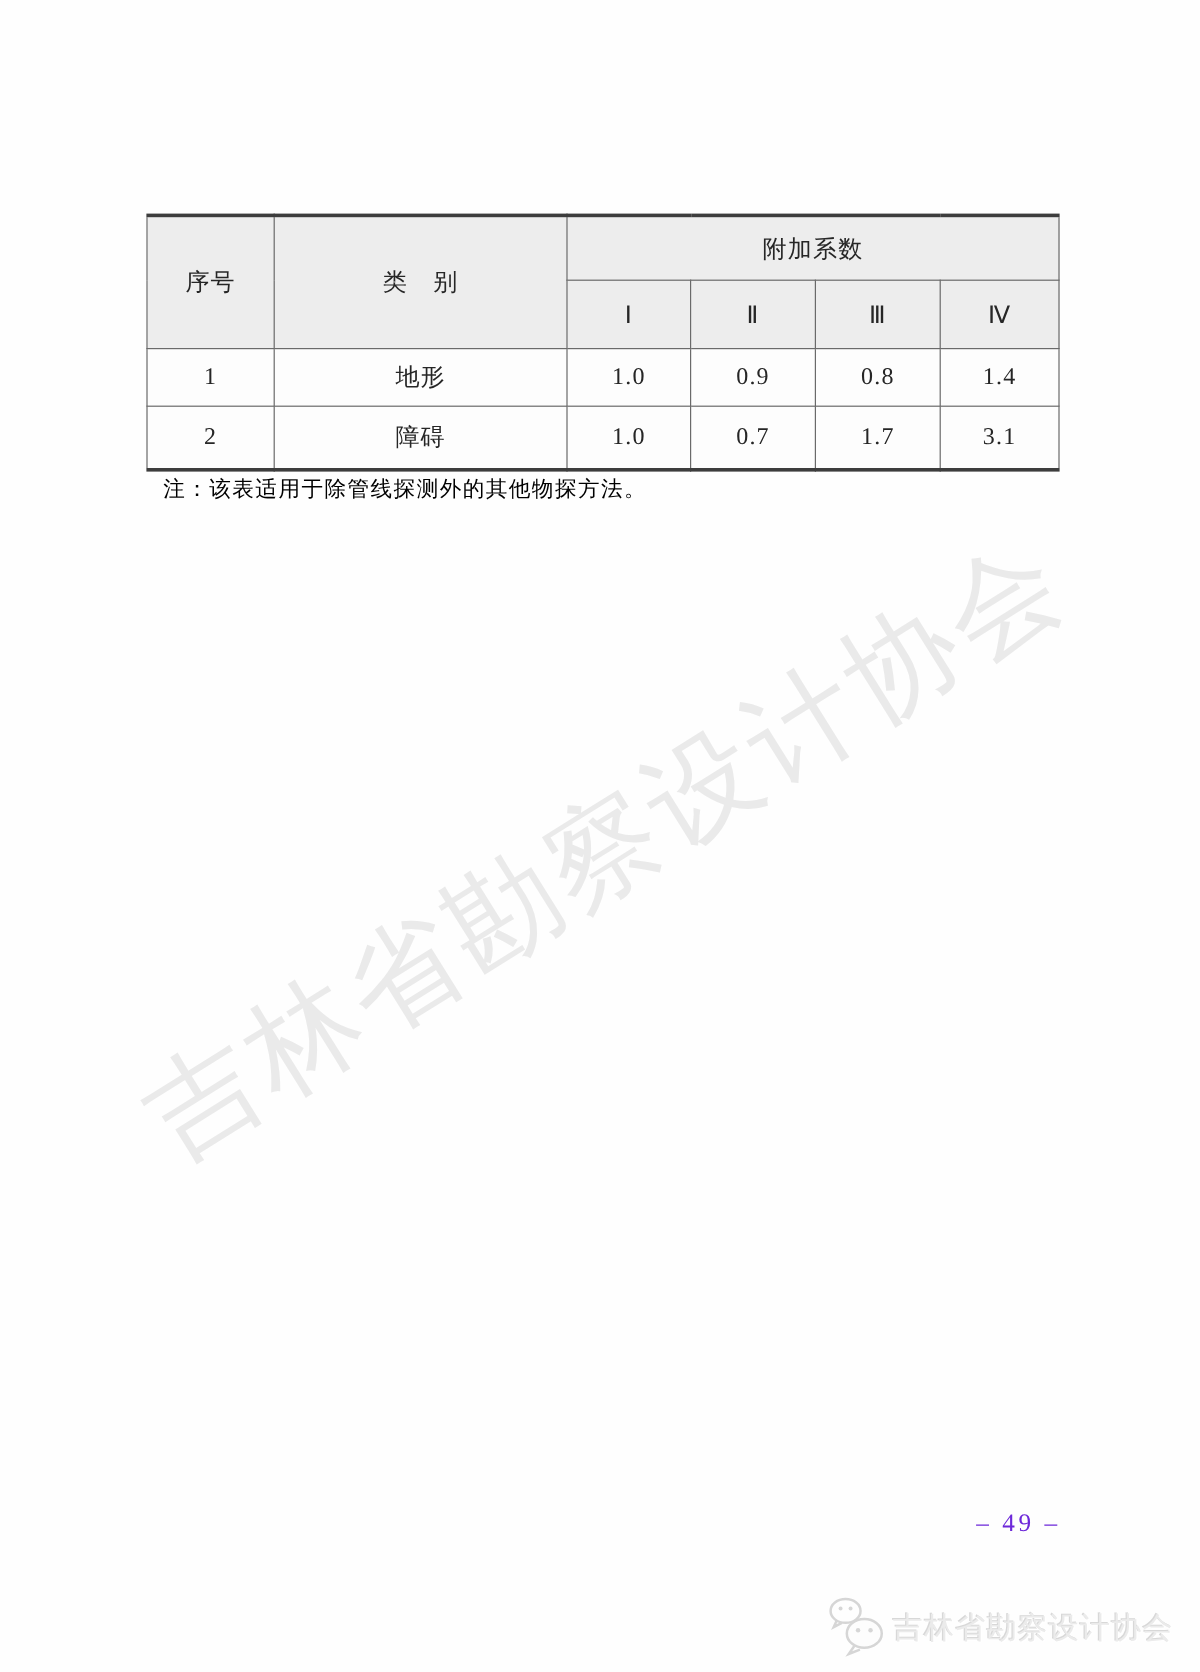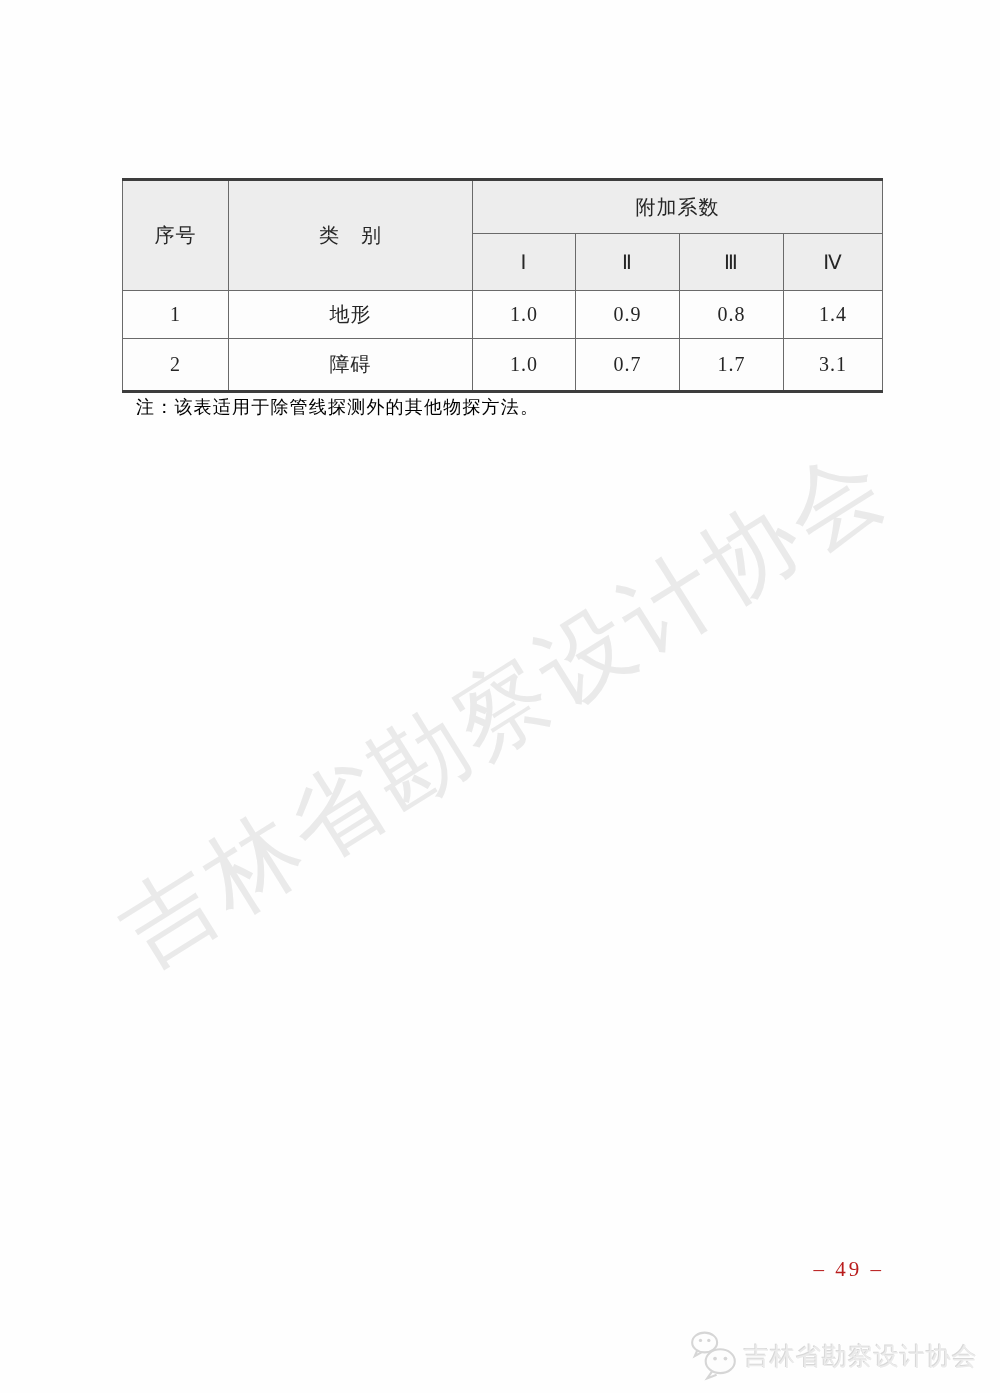--- a/index.html
+++ b/index.html
@@ -65,21 +65,21 @@
     font-size: 93px;
     letter-spacing: 5px;
     color: #eaeaea;
     white-space: nowrap;
     pointer-events: none;
     font-family: "Liberation Serif", "DejaVu Serif", serif;
   }
 
   .page-number {
     position: absolute; top: 1257px; right: 116px;
-    font-size: 21px; color: #b91c1c; letter-spacing: 3px;
+    font-size: 21px; color: #6d28d9; letter-spacing: 3px;
   }
 
   
   .footer {
     position: absolute; left: 688px; top: 1330px;
     display: flex; align-items: center;
   }
   .footer .logo { width: 52px; height: 52px; margin-right: 4px; }
   .footer-brand {
     font-family: "Liberation Sans", "DejaVu Sans", sans-serif;

